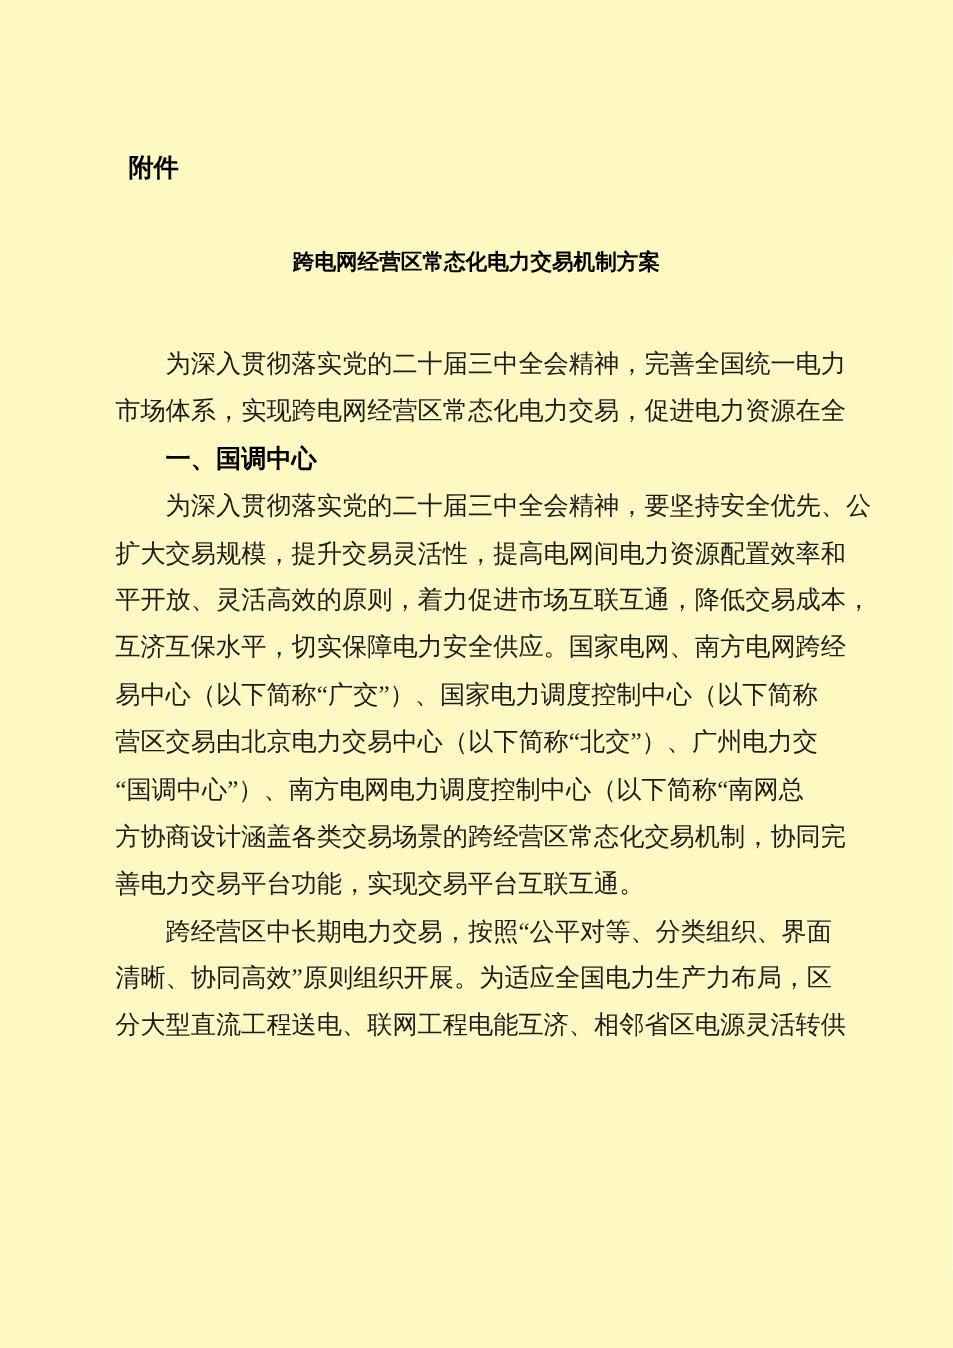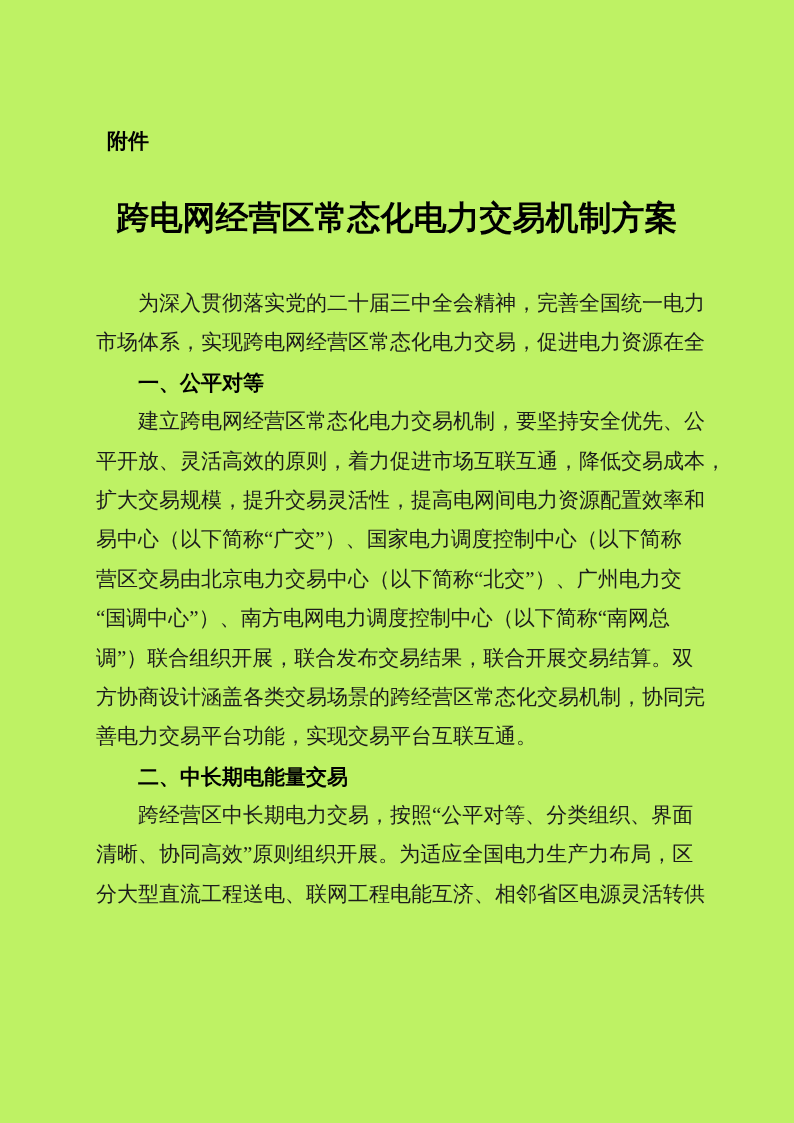--- a/index.html
+++ b/index.html
@@ -4,21 +4,21 @@
 <style>
   html, body {
     margin: 0;
     padding: 0;
     background: #ffffff;
   }
   .page {
     position: relative;
     width: 794px;
     height: 1123px;
-    background: #bef264;
+    background: #fef9c3;
     color: #1c1c1c;
     font-family: "Liberation Serif", serif;
     overflow: hidden;
   }
   .attachment-label {
     position: absolute;
     left: 107px;
     top: 130px;
     font-size: 21px;
     line-height: 21px;
@@ -27,21 +27,21 @@
     font-family: "Liberation Sans", sans-serif;
     white-space: pre;
   }
   .doc-title {
     position: absolute;
     left: 0;
     top: 203px;
     width: 794px;
     margin: 0;
     text-align: center;
-    font-size: 33px;
+    font-size: 18px;
     line-height: 30px;
     font-weight: bold;
     color: #000000;
     font-family: "Liberation Serif", serif;
     white-space: pre;
   }
   .doc-body {
     position: absolute;
     left: 96px;
     top: 284px;
@@ -67,28 +67,27 @@
 </style>
 </head>
 <body>
 
 <div class="page">
   <div class="attachment-label">附件</div>
   <h1 class="doc-title">跨电网经营区常态化电力交易机制方案</h1>
   <div class="doc-body">
       <div class="line indent">为深入贯彻落实党的二十届三中全会精神，完善全国统一电力</div>
       <div class="line">市场体系，实现跨电网经营区常态化电力交易，促进电力资源在全</div>
-      <div class="line heading indent">一、公平对等</div>
-      <div class="line indent">建立跨电网经营区常态化电力交易机制，要坚持安全优先、公</div>
+      <div class="line heading indent">一、国调中心</div>
+      <div class="line indent">为深入贯彻落实党的二十届三中全会精神，要坚持安全优先、公</div>
+      <div class="line">扩大交易规模，提升交易灵活性，提高电网间电力资源配置效率和</div>
       <div class="line">平开放、灵活高效的原则，着力促进市场互联互通，降低交易成本，</div>
-      <div class="line">扩大交易规模，提升交易灵活性，提高电网间电力资源配置效率和</div>
+      <div class="line">互济互保水平，切实保障电力安全供应。国家电网、南方电网跨经</div>
       <div class="line">易中心（以下简称“广交”）、国家电力调度控制中心（以下简称</div>
       <div class="line">营区交易由北京电力交易中心（以下简称“北交”）、广州电力交</div>
       <div class="line">“国调中心”）、南方电网电力调度控制中心（以下简称“南网总</div>
-      <div class="line">调”）联合组织开展，联合发布交易结果，联合开展交易结算。双</div>
       <div class="line">方协商设计涵盖各类交易场景的跨经营区常态化交易机制，协同完</div>
       <div class="line">善电力交易平台功能，实现交易平台互联互通。</div>
-      <div class="line heading indent">二、中长期电能量交易</div>
       <div class="line indent">跨经营区中长期电力交易，按照“公平对等、分类组织、界面</div>
       <div class="line">清晰、协同高效”原则组织开展。为适应全国电力生产力布局，区</div>
       <div class="line">分大型直流工程送电、联网工程电能互济、相邻省区电源灵活转供</div>
     </div>
 </div>
 
 </body></html>

